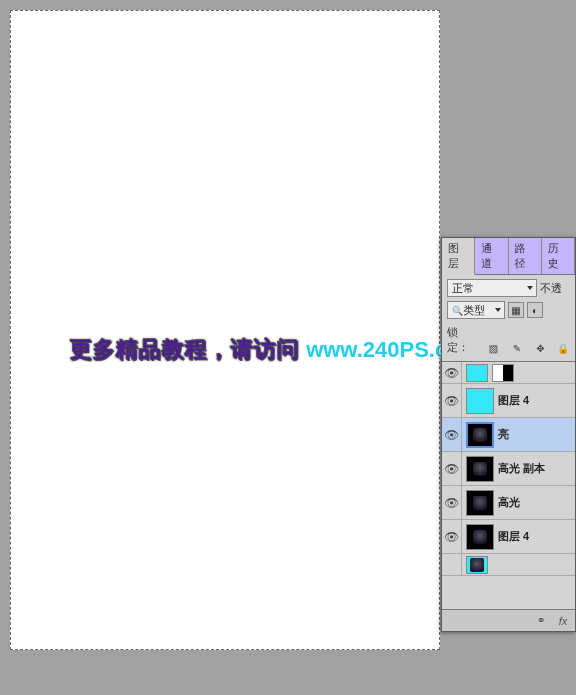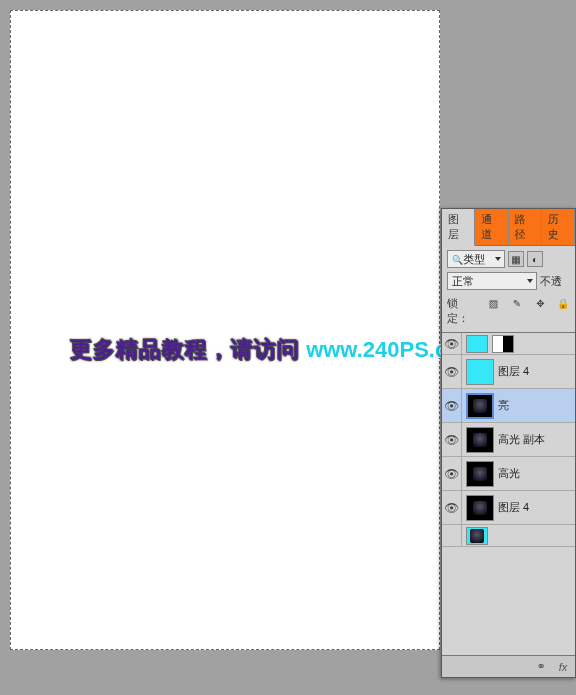--- a/index.html
+++ b/index.html
@@ -31,38 +31,38 @@
     color: #4c1d95;
     text-shadow: 0 0 2px #444, 0 0 3px #444, 1px 1px 0 #555, -1px -1px 0 #555;
     letter-spacing: 1px;
   }
   .watermark .url {
     color: #1ed0e8;
     text-shadow: 0 0 2px #fff, 1px 1px 0 #fff, -1px -1px 0 #fff, 1px -1px 0 #fff, -1px 1px 0 #fff;
   }
   .panel {
     position: absolute;
-    right: 0; top: 208px;
-    width: 135px; height: 470px;
+    right: 0; top: 237px;
+    width: 135px; height: 395px;
     background: #d4d4d4;
     border: 1px solid #5a5a5a;
     box-shadow: -1px 1px 4px rgba(0,0,0,0.4);
     display: flex; flex-direction: column;
   }
   .tabs {
     display: flex;
     background: #b6b6b6;
     border-bottom: 1px solid #777;
   }
   .tab {
     padding: 3px 6px;
     font-size: 11px;
     color: #333;
     border-right: 1px solid #888;
-    background: #f97316;
+    background: #c4b5fd;
   }
   .tab.active {
     background: #d4d4d4;
     border-bottom: 1px solid #d4d4d4;
     margin-bottom: -1px;
   }
   .opts {
     padding: 4px 5px;
     display: flex; flex-direction: column; gap: 4px;
   }
@@ -88,21 +88,21 @@
   .dropdown.filter { width: 58px; }
   .dropdown.blend { width: 90px; }
   .iconbtn {
     width: 16px; height: 16px;
     background: #ccc; border: 1px solid #888;
     display: flex; align-items: center; justify-content: center;
     font-size: 10px; color: #333;
   }
   .lockrow {
     font-size: 11px; color: #333;
-    display: flex; align-items: flex-start; gap: 11px;
+    display: flex; align-items: flex-end; gap: 11px;
     padding: 2px 0;
   }
   .lockicon {
     width: 14px; height: 14px;
     display: flex; align-items: center; justify-content: center;
     font-size: 10px; color: #444;
   }
   .layers {
     flex: 1;
     border-top: 1px solid #777;
@@ -129,21 +129,21 @@
     background: #000;
     display: flex; align-items: center; justify-content: center;
   }
   .thumb.cyan { background: #36e7f7; }
   .thumb.selected { border: 2px solid #5a8dd8; }
   .thumb-inner {
     width: 14px; height: 14px;
     background: radial-gradient(circle at 50% 40%, #556 0%, #223 60%, #000 100%);
     border-radius: 2px;
   }
-  .lname { font-size: 11px; color: #222; flex: 1; }
+  .lname { font-size: 11px; color: #222; flex: 1; font-weight: bold; }
   .toprow { height: 22px; }
   .toprow .thumb { width: 22px; height: 18px; background: #36e7f7; }
   .toprow .mask {
     width: 22px; height: 18px; margin-right: 4px;
     border: 1px solid #888;
     background: linear-gradient(90deg, #fff 50%, #000 50%);
   }
   .footer {
     height: 22px;
     border-top: 1px solid #777;
@@ -166,34 +166,34 @@
 
 <div class="panel">
   <div class="tabs">
     <div class="tab active">图层</div>
     <div class="tab">通道</div>
     <div class="tab">路径</div>
     <div class="tab">历史</div>
   </div>
 
   <div class="opts">
+    <div class="row">
+      <div class="dropdown blend">
+        <span>正常</span>
+      </div>
+      <span style="color:#333">不透</span>
+    </div>
     <div class="row">
       <div class="dropdown filter">
         <span class="search-icon"></span>
         <span>类型</span>
       </div>
       <div class="iconbtn">▦</div>
       <div class="iconbtn">◐</div>
     </div>
-    <div class="row">
-      <div class="dropdown blend">
-        <span>正常</span>
-      </div>
-      <span style="color:#333">不透</span>
-    </div>
     <div class="lockrow">
       <span>锁定：</span>
       <span class="lockicon">▨</span>
       <span class="lockicon">✎</span>
       <span class="lockicon">✥</span>
       <span class="lockicon">🔒</span>
     </div>
   </div>
 
   <div class="layers">

